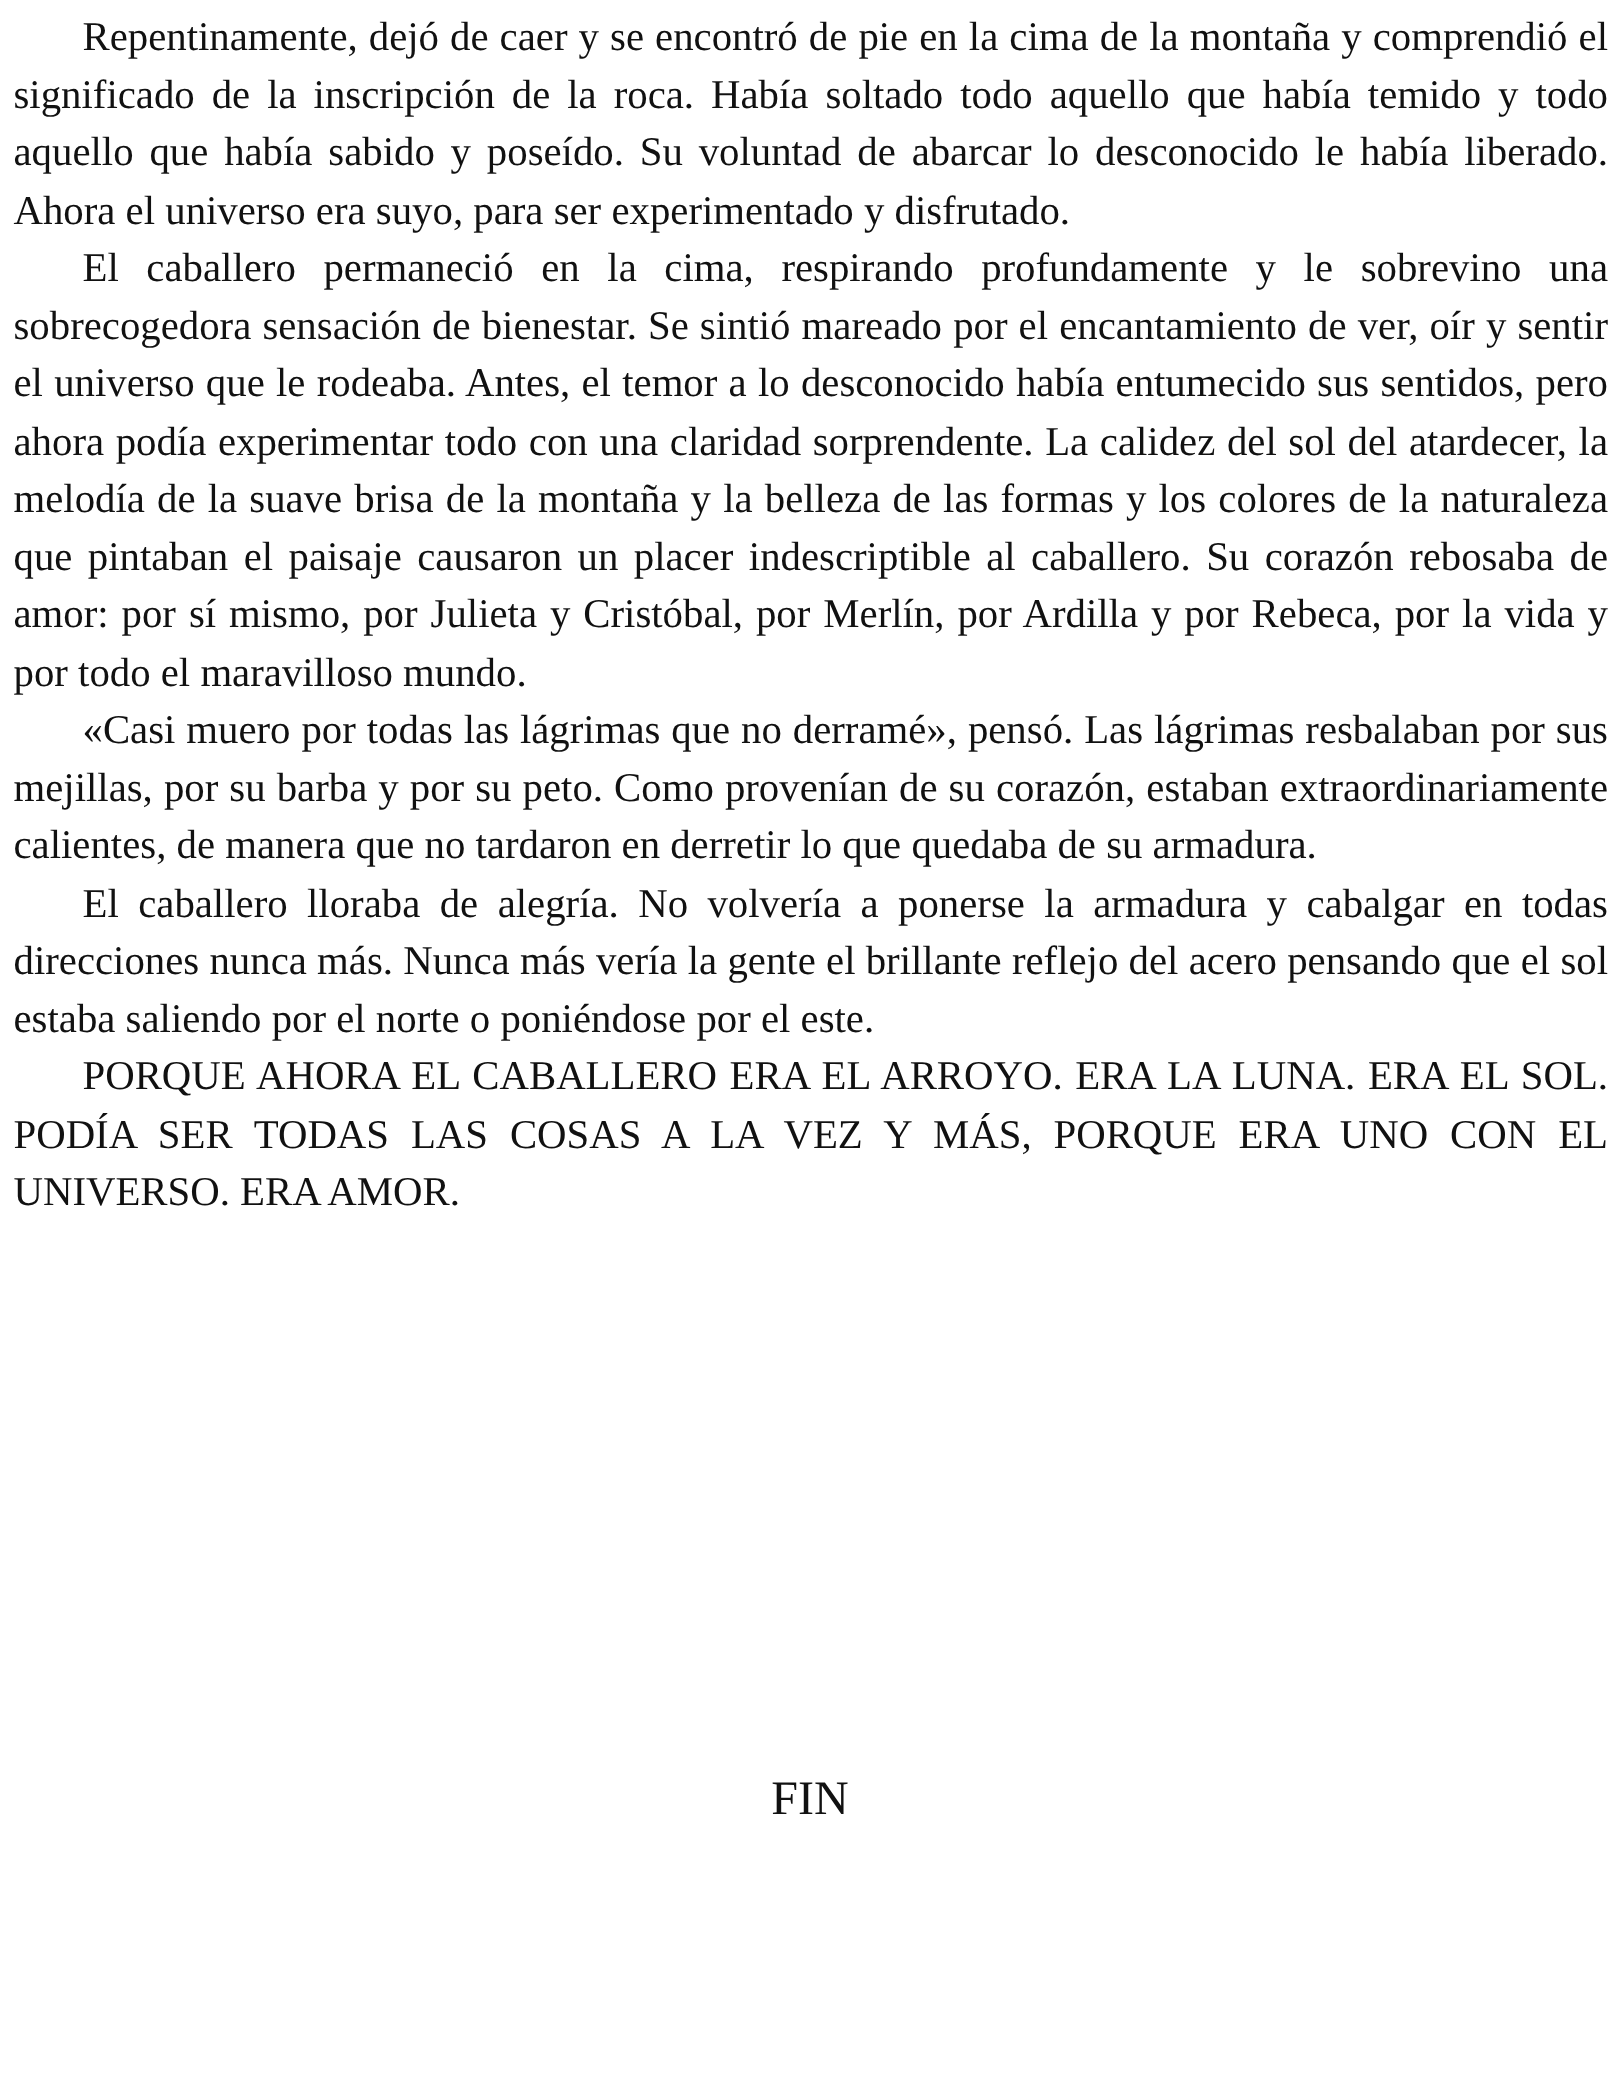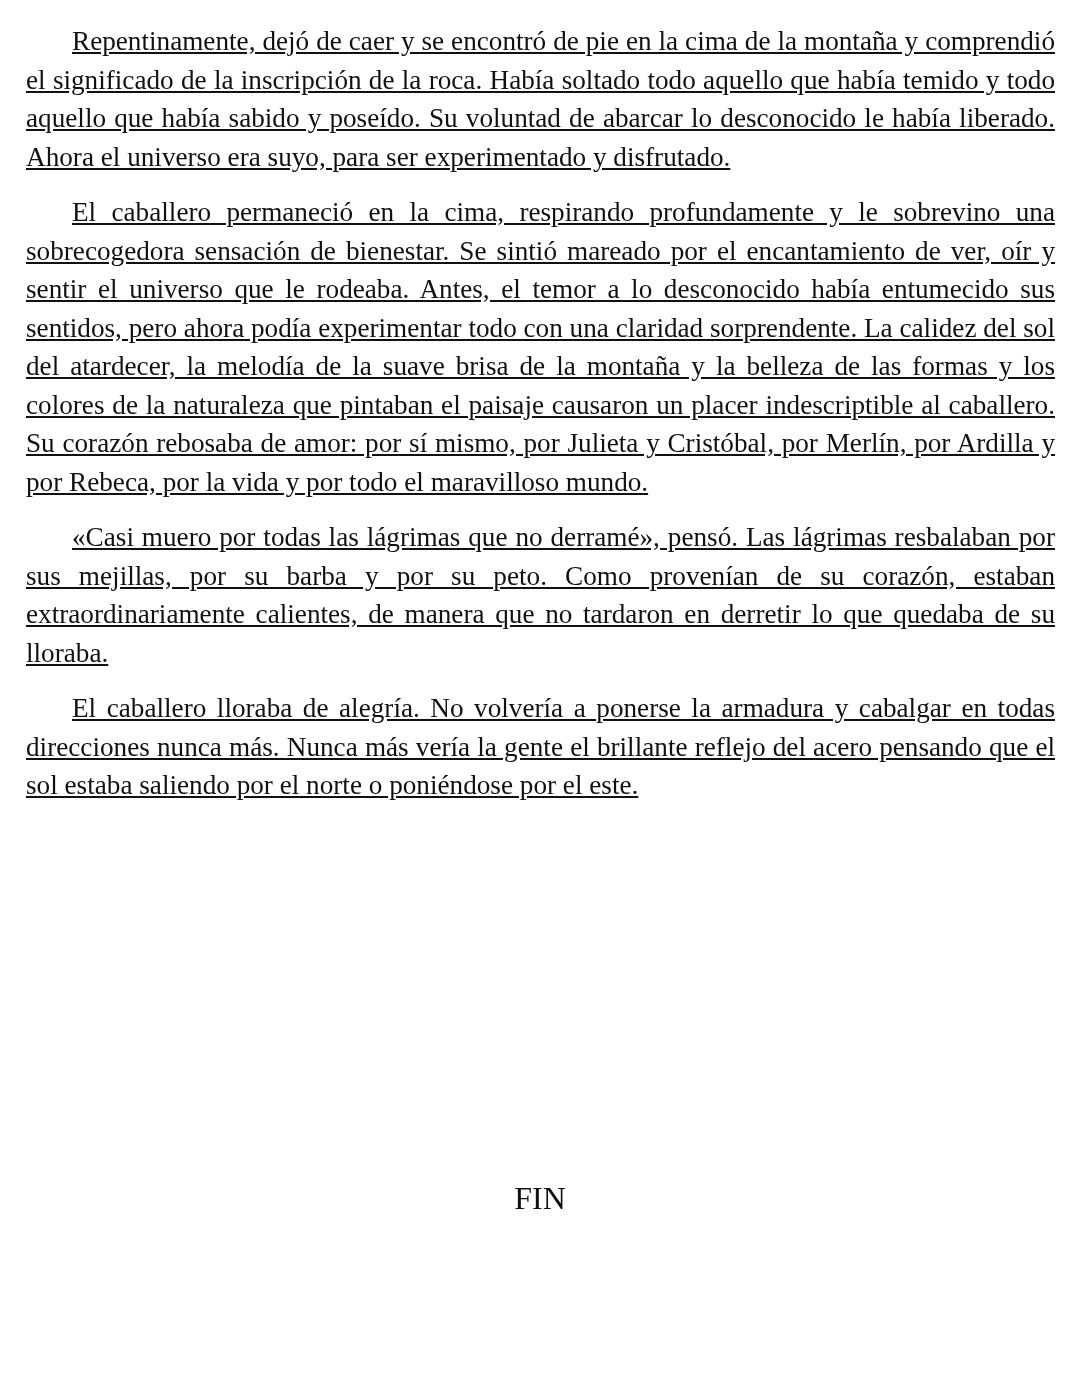--- a/index.html
+++ b/index.html
@@ -17,25 +17,24 @@
     position: absolute;
     left: 9px;
     top: 5px;
     width: 1063px;
     font-family: "Liberation Serif", serif;
     font-size: 27.2px;
     line-height: 38.5px;
     color: #111111;
   }
   .para {
-    margin: 17px;
+    margin: 0;
     text-indent: 46px;
     text-align: justify;
     text-align-last: left;
-    text-decoration: underline;
   }
   .para.caps {
     letter-spacing: 0px;
   }
   .fin {
     position: absolute;
     left: 0;
     top: 1178px;
     width: 1080px;
     text-align: center;
@@ -44,17 +43,18 @@
     line-height: 40px;
     color: #111111;
   }
 </style>
 </head>
 <body>
 
 <div class="page">
   <p class="para">Repentinamente, dejó de caer y se encontró de pie en la cima de la montaña y comprendió el significado de la inscripción de la roca. Había soltado todo aquello que había temido y todo aquello que había sabido y poseído. Su voluntad de abarcar lo desconocido le había liberado. Ahora el universo era suyo, para ser experimentado y disfrutado.</p>
   <p class="para">El caballero permaneció en la cima, respirando profundamente y le sobrevino una sobrecogedora sensación de bienestar. Se sintió mareado por el encantamiento de ver, oír y sentir el universo que le rodeaba. Antes, el temor a lo desconocido había entumecido sus sentidos, pero ahora podía experimentar todo con una claridad sorprendente. La calidez del sol del atardecer, la melodía de la suave brisa de la montaña y la belleza de las formas y los colores de la naturaleza que pintaban el paisaje causaron un placer indescriptible al caballero. Su corazón rebosaba de amor: por sí mismo, por Julieta y Cristóbal, por Merlín, por Ardilla y por Rebeca, por la vida y por todo el maravilloso mundo.</p>
-  <p class="para">«Casi muero por todas las lágrimas que no derramé», pensó. Las lágrimas resbalaban por sus mejillas, por su barba y por su peto. Como provenían de su corazón, estaban extraordinariamente calientes, de manera que no tardaron en derretir lo que quedaba de su lloraba.</p>
+  <p class="para">«Casi muero por todas las lágrimas que no derramé», pensó. Las lágrimas resbalaban por sus mejillas, por su barba y por su peto. Como provenían de su corazón, estaban extraordinariamente calientes, de manera que no tardaron en derretir lo que quedaba de su armadura.</p>
   <p class="para">El caballero lloraba de alegría. No volvería a ponerse la armadura y cabalgar en todas direcciones nunca más. Nunca más vería la gente el brillante reflejo del acero pensando que el sol estaba saliendo por el norte o poniéndose por el este.</p>
+  <p class="para caps">PORQUE AHORA EL CABALLERO ERA EL ARROYO. ERA LA LUNA. ERA EL SOL. PODÍA SER TODAS LAS COSAS A LA VEZ Y MÁS, PORQUE ERA UNO CON EL UNIVERSO. ERA AMOR.</p>
 </div>
 
 <div class="fin">FIN</div>
 
 </body></html>

